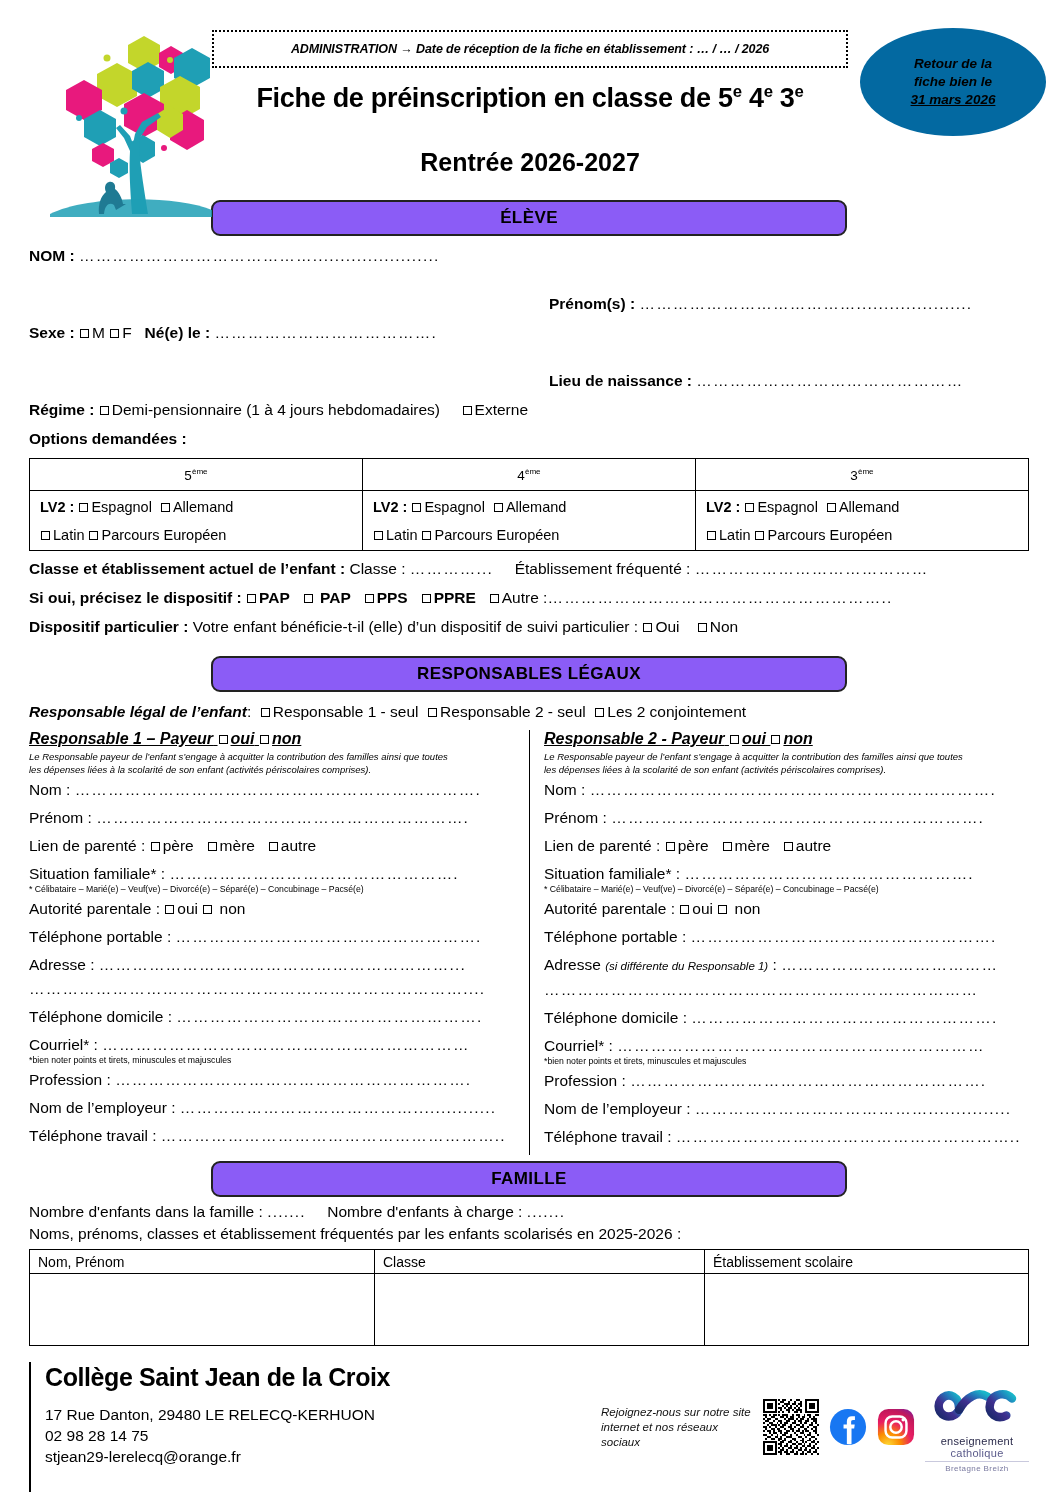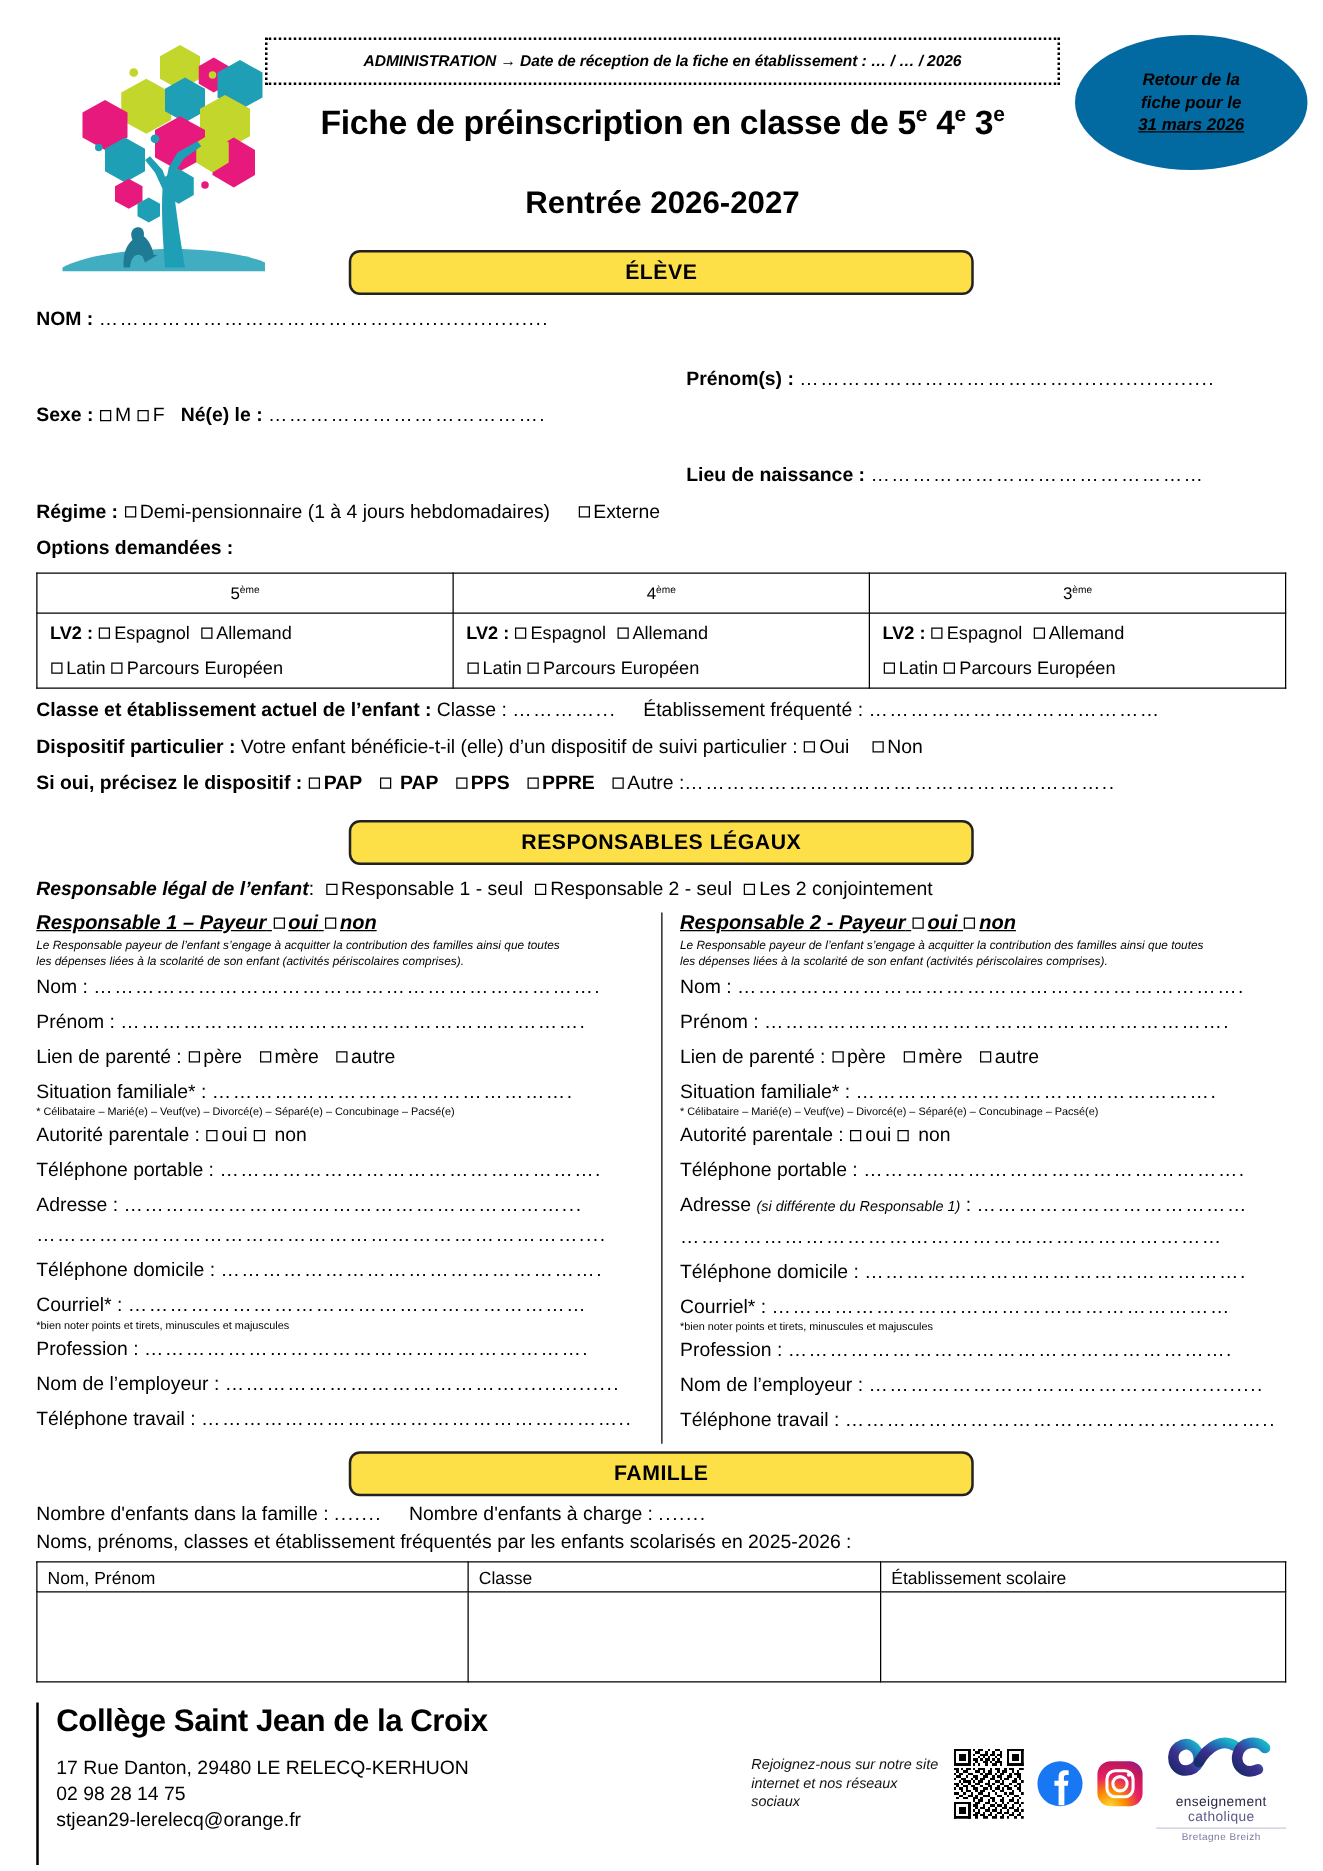--- a/index.html
+++ b/index.html
@@ -44,22 +44,22 @@
     text-align:center; font-weight:bold; font-size:27px; letter-spacing:-0.3px;
   }
   .doc-title sup { font-size:0.62em; vertical-align:super; }
   .doc-sub {
     position:absolute; left:180px; top:148px; width:700px;
     text-align:center; font-weight:bold; font-size:25px;
   }
 
   
   .section-bar {
-    margin:0 auto; width:500px; height:36px;
-    background:#fde047;
+    margin:0 auto; width:636px; height:36px;
+    background:#8b5cf6;
     border:2.5px solid #222; border-radius:9px;
     display:flex; align-items:center; justify-content:center;
     font-weight:bold; font-size:17px; letter-spacing:0.4px;
   }
   .bar-wrap { padding-top:4px; padding-bottom:10px; }
 
   
   .content { padding:0 29px; }
   .row { font-size:15.5px; line-height:20px; margin-bottom:9px; white-space:nowrap; }
   .b { font-weight:bold; }
@@ -148,21 +148,21 @@
         </g>
       </svg>
     </div>
 
     <div class="admin-box">
       <span class="admin-text">ADMINISTRATION → Date de réception de la fiche en établissement : … / … / 2026</span>
     </div>
 
     <div class="return-oval">
       <span>Retour de la</span>
-      <span>fiche pour le</span>
+      <span>fiche bien le</span>
       <span class="ul">31 mars 2026</span>
     </div>
 
     <div class="doc-title"><span>Fiche de préinscription en classe de 5</span><sup>e</sup><span> 4</span><sup>e</sup><span> 3</span><sup>e</sup></div>
 
     <div class="doc-sub">Rentrée 2026-2027</div>
   </div>
 
   <div class="bar-wrap">
     <div class="section-bar">ÉLÈVE</div>
@@ -253,33 +253,33 @@
 
     <div class="row">
       <span class="b">Classe et établissement actuel de l’enfant :</span>
       <span>Classe :</span>
       <span class="dots">…………...</span>
       &nbsp;&nbsp;&nbsp;&nbsp;<span>Établissement fréquenté :</span>
       <span class="dots">……………………………………</span>
     </div>
 
     <div class="row">
-      <span class="b">Dispositif particulier :</span>
-      <span>Votre enfant bénéficie-t-il (elle) d’un dispositif de suivi particulier :</span>
-      <span class="cb"></span><span>Oui</span>
-      &nbsp;&nbsp;&nbsp;<span class="cb"></span><span>Non</span>
-    </div>
-
-    <div class="row">
       <span class="b">Si oui, précisez le dispositif :</span>
       <span class="cb"></span><span class="b">PAP</span>
       &nbsp;&nbsp;<span class="cb"></span>&nbsp;<span class="b">PAP</span>
       &nbsp;&nbsp;<span class="cb"></span><span class="b">PPS</span>
       &nbsp;&nbsp;<span class="cb"></span><span class="b">PPRE</span>
       &nbsp;&nbsp;<span class="cb"></span><span>Autre :</span><span class="dots">……………………………………………………..</span>
+    </div>
+
+    <div class="row">
+      <span class="b">Dispositif particulier :</span>
+      <span>Votre enfant bénéficie-t-il (elle) d’un dispositif de suivi particulier :</span>
+      <span class="cb"></span><span>Oui</span>
+      &nbsp;&nbsp;&nbsp;<span class="cb"></span><span>Non</span>
     </div>
   </div>
 
   <div class="bar-wrap" style="padding-top:10px;">
     <div class="section-bar">RESPONSABLES LÉGAUX</div>
   </div>
 
   <div class="content">
 
     <div class="row" style="margin-bottom:2px;">

